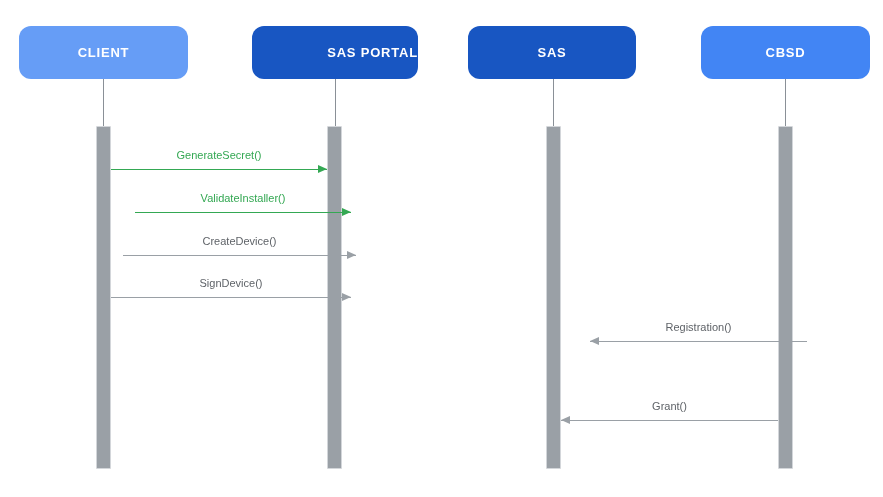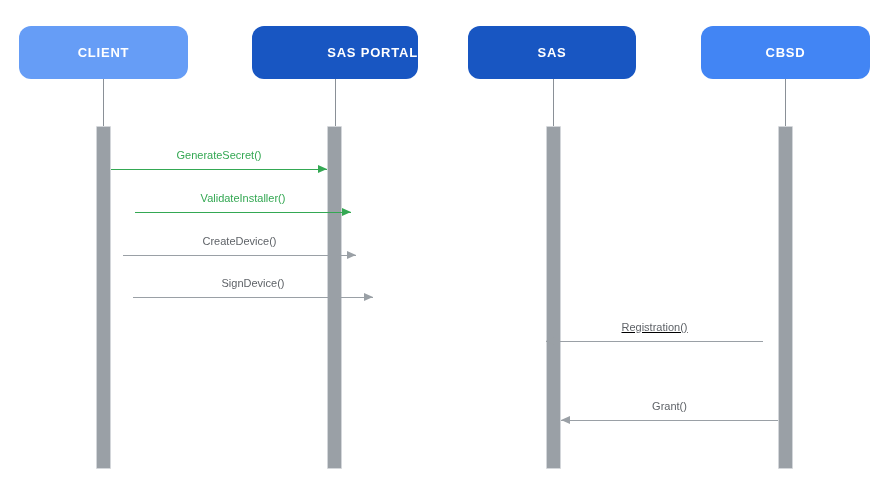--- a/index.html
+++ b/index.html
@@ -99,22 +99,22 @@
 
   .msg-gray .msg-label { color: #5F6368; }
   .msg-gray .msg-line  { border-top-color: #9AA0A6; border-top-width: 1px; }
   .msg-gray .msg-head.dir-right { border-left-color: #9AA0A6; }
   .msg-gray .msg-head.dir-left  { border-right-color: #9AA0A6; }
 
   
   .msg-1 { left: 111px; top: 146px; width: 216px; }
   .msg-2 { left: 111px; top: 189px; width: 216px; padding-left: 24px; }
   .msg-3 { left: 111px; top: 232px; width: 233px; margin-left: 12px; }
-  .msg-4 { left: 111px; top: 274px; width: 240px; padding-left: 22px; }
-  .msg-5 { left: 546px; top: 318px; width: 217px; text-decoration: underline; }
+  .msg-4 { left: 111px; top: 274px; width: 240px; }
+  .msg-5 { left: 590px; top: 318px; width: 217px; }
   .msg-6 { left: 561px; top: 361px; width: 217px; margin-top: 36px; }
 </style>
 </head>
 <body>
 
 <div class="canvas">
 
   <div class="actor-box actor-client">
     <span>CLIENT</span>
   </div>

